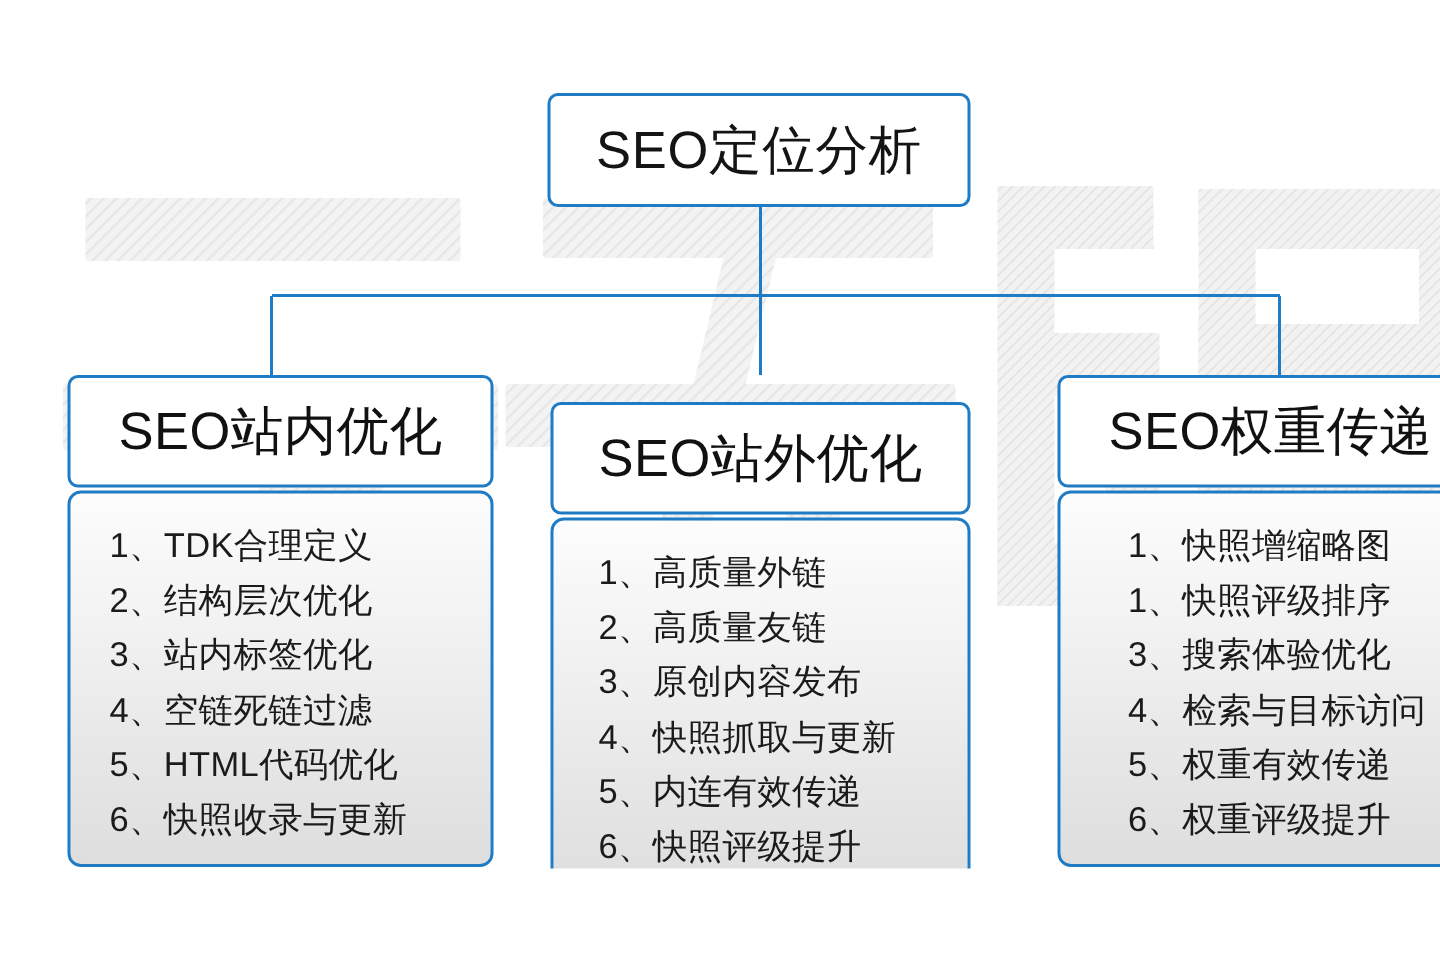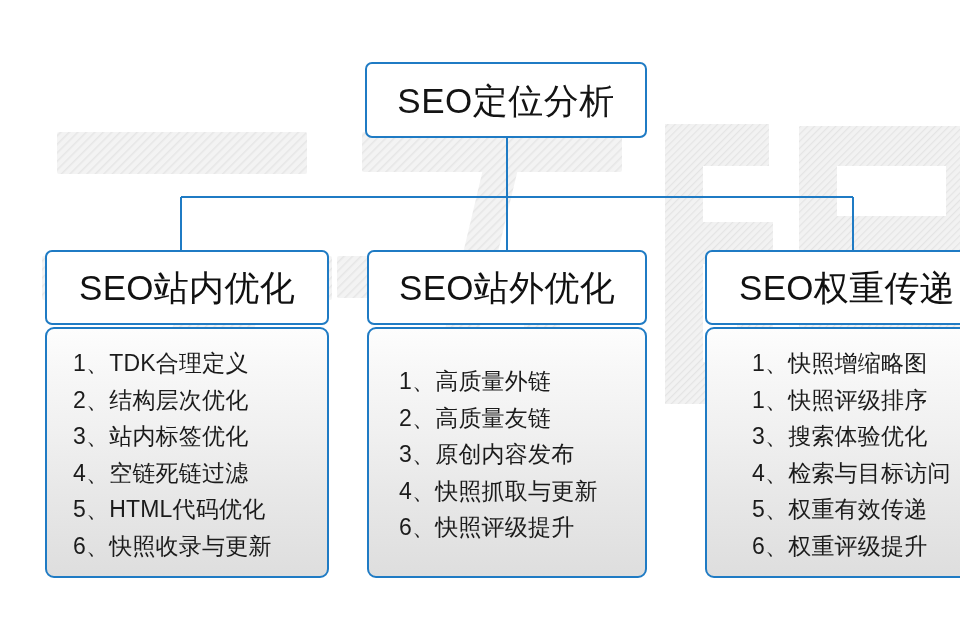--- a/index.html
+++ b/index.html
@@ -209,30 +209,31 @@
         <li>1、TDK合理定义</li>
         <li>2、结构层次优化</li>
         <li>3、站内标签优化</li>
         <li>4、空链死链过滤</li>
         <li>5、HTML代码优化</li>
         <li>6、快照收录与更新</li>
       </ul>
     </div>
   </div>
 
-  <div class="column col-2" style="left:330px; top:250px; width:280px;">
+  <div class="column col-2" style="left:330px; top:268px; width:280px;">
     <div class="col-header">
       <span class="label">SEO站外优化</span>
     </div>
     <div class="col-body">
       <ul class="item-list">
         <li>1、高质量外链</li>
         <li>2、高质量友链</li>
         <li>3、原创内容发布</li>
         <li>4、快照抓取与更新</li>
+        <li>5、内连有效传递</li>
         <li>6、快照评级提升</li>
       </ul>
     </div>
   </div>
 
   <div class="column col-3" style="left:668px; top:250px; width:284px;">
     <div class="col-header">
       <span class="label">SEO权重传递</span>
     </div>
     <div class="col-body">

